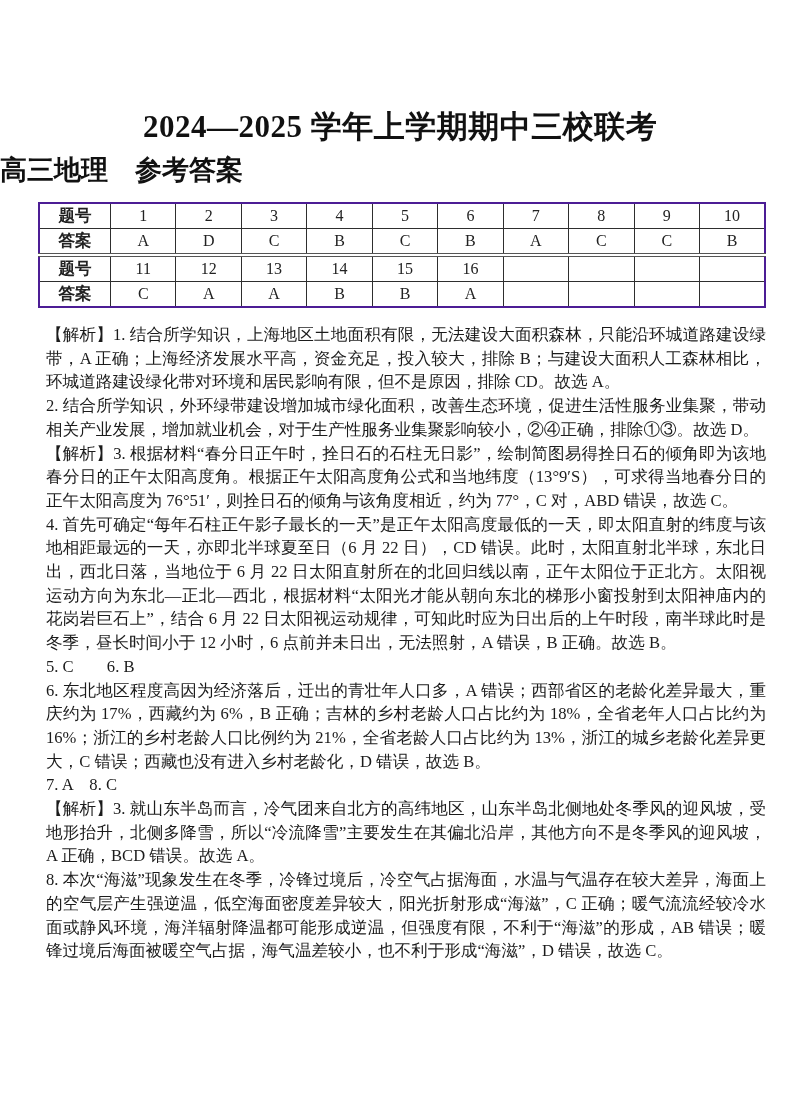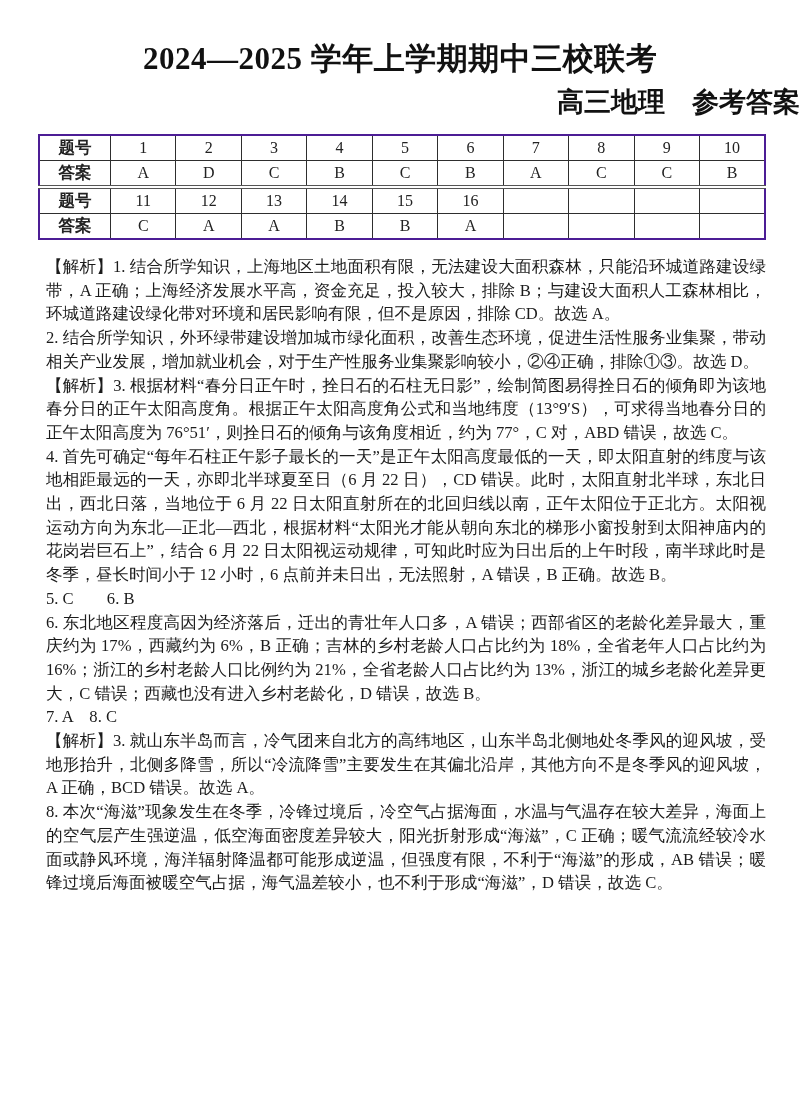--- a/index.html
+++ b/index.html
@@ -7,31 +7,31 @@
     position: relative;
     width: 800px;
     height: 1117px;
     background: #ffffff;
     overflow: hidden;
     box-sizing: border-box;
     font-family: "Liberation Serif", "DejaVu Serif", serif;
     color: #1b1b1b;
   }
   .title {
-    padding-top: 40px;
+    padding-top: 108px;
     text-align: center;
     font-size: 31px;
     line-height: 38px;
     font-weight: bold;
     letter-spacing: 0.5px;
     color: #111;
   }
   .subtitle {
     margin-top: 8px;
-    text-align: right;
+    text-align: left;
     font-size: 27px;
     line-height: 32px;
     font-weight: bold;
     color: #111;
   }
   table.answer-table {
     margin: 16px 34px 0 38px;
     width: 728px;
     border-collapse: collapse;
     table-layout: fixed;

